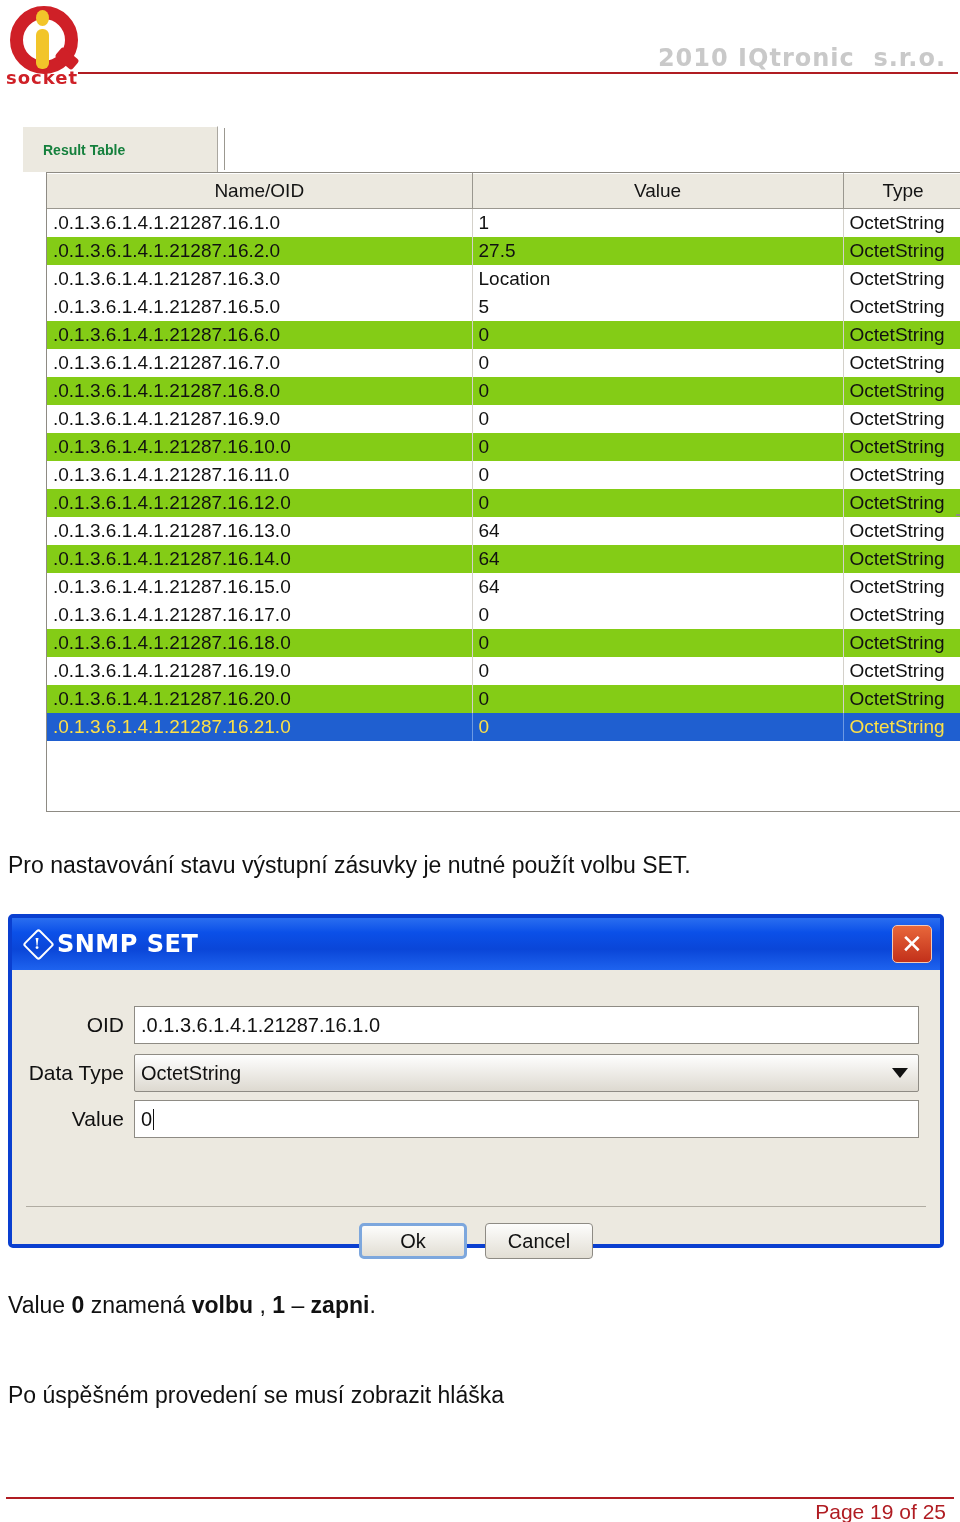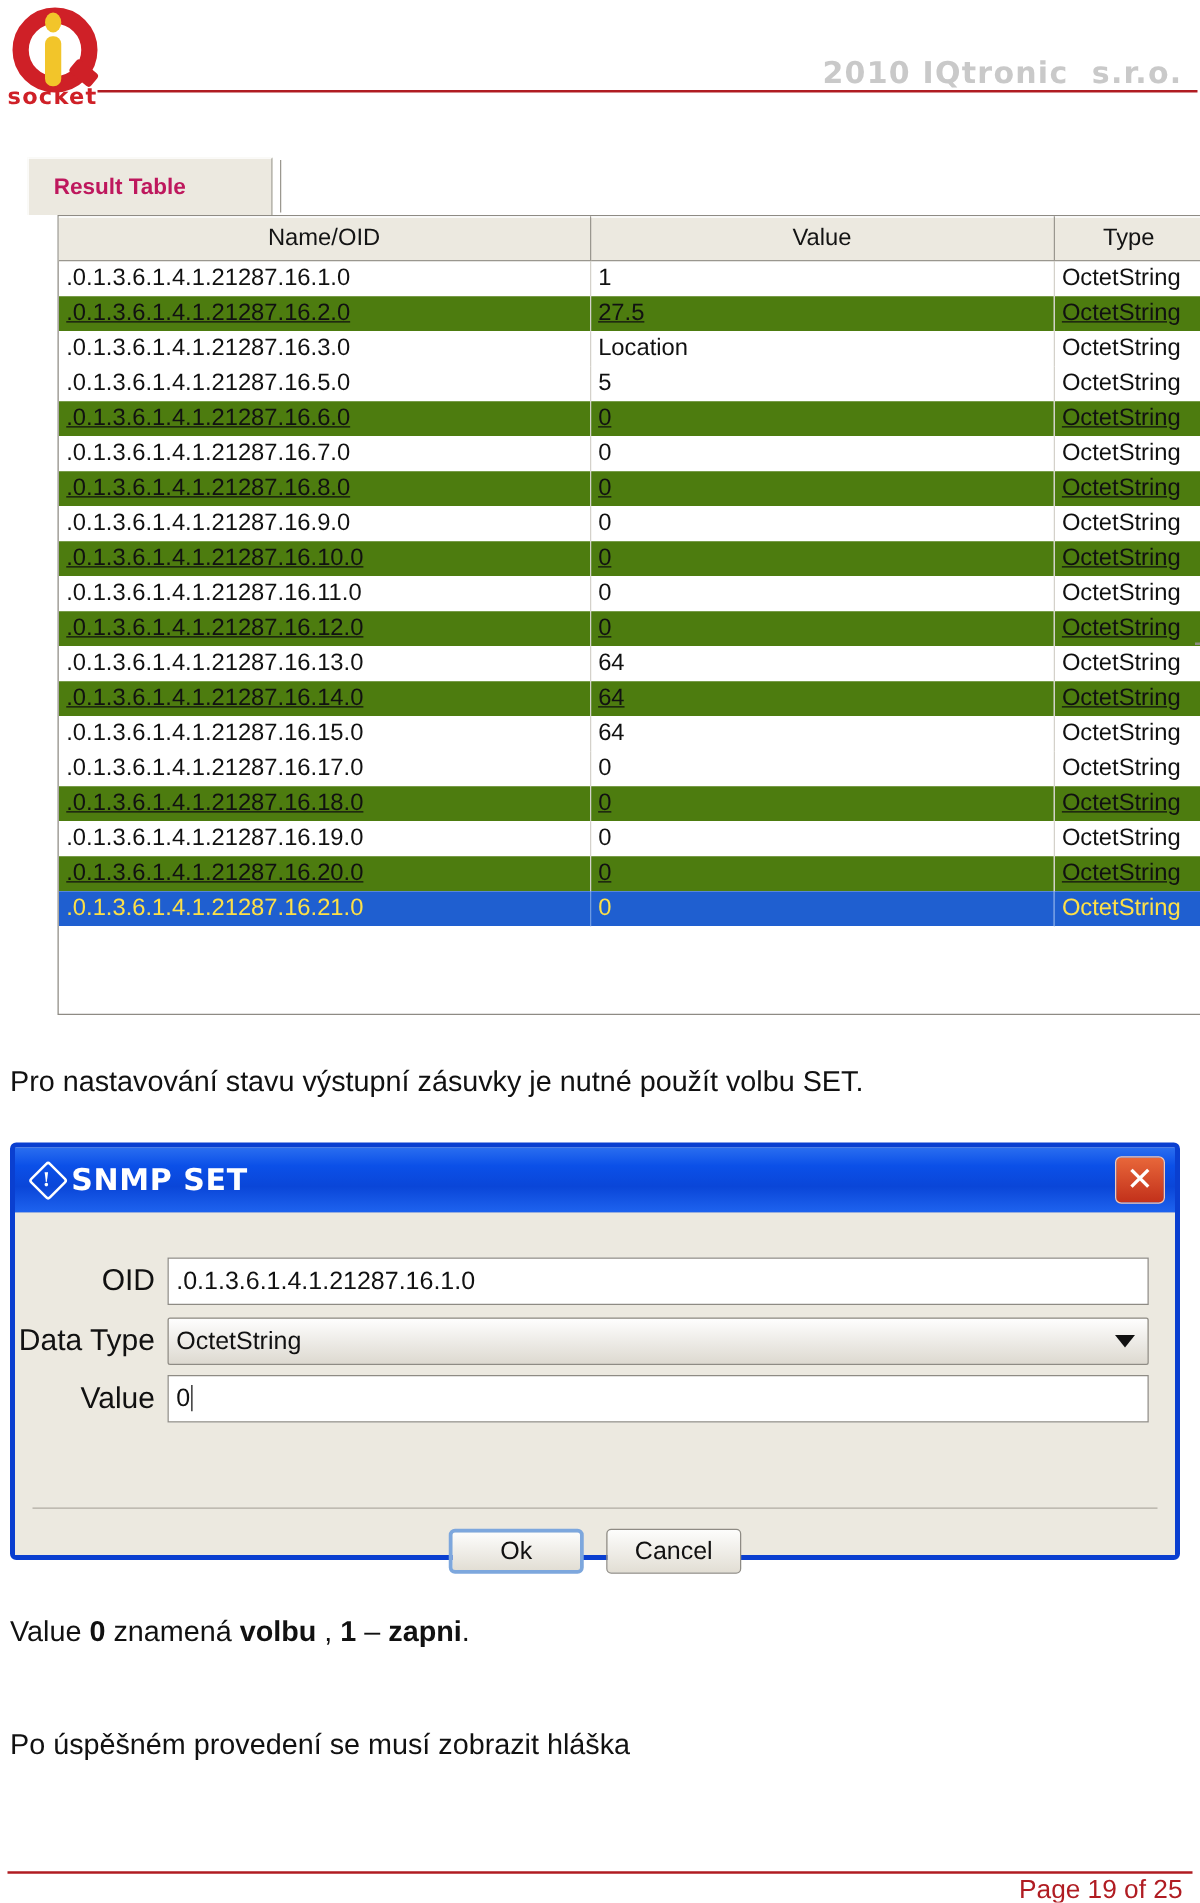--- a/index.html
+++ b/index.html
@@ -52,21 +52,21 @@
 
   
   #panel{position:absolute;left:18px;top:126px;width:930px;height:688px;}
   #tabstrip{position:absolute;left:0;top:0;width:930px;height:46px;
     background:#ffffff;}
   #tab{
     position:absolute;left:4px;top:0px;width:196px;height:46px;
     background:#ece9e0;
     border-top:1px solid #fff;border-left:1px solid #fff;border-right:1px solid #aaa7a0;
     box-sizing:border-box;
-    font-weight:bold;font-size:18px;color:#be185d;
+    font-weight:bold;font-size:14px;color:#15803d;
     display:flex;align-items:center;padding-left:20px;
   }
   #tab-divider{position:absolute;left:206px;top:2px;width:1px;height:42px;background:#9b9890;}
 
   #table-wrap{
     position:absolute;left:0;top:46px;width:918px;height:640px;
     border:1px solid #8e8b84;box-sizing:border-box;background:#fff;margin-left:28px;
   }
   table.grid{border-collapse:collapse;width:100%;table-layout:fixed;}
   table.grid th{
@@ -83,21 +83,21 @@
     font-size:19px;
     height:28px;
     padding:0 0 0 6px;
     color:#111;
     white-space:nowrap;
     overflow:hidden;
   }
   table.grid td.c-oid{border-right:1px solid #d4d1ca;}
   table.grid td.c-val{border-right:1px solid #d4d1ca;}
   table.grid tr.odd td{background:#ffffff;}
-  table.grid tr.even td{background:#4d7c0f;text-decoration:underline;}
+  table.grid tr.even td{background:#84cc16;}
   table.grid tr.sel td{background:#1f5fd0;color:#fde047;}
   table.grid tr.sel td.c-oid{border-right:1px solid #6d9ae4;}
   table.grid tr.sel td.c-val{border-right:1px solid #6d9ae4;}
   .col-oid{width:425px;}
   .col-val{width:371px;}
   .col-type{width:120px;}
   #scroll-tick{
     position:absolute;left:938px;top:388px;width:9px;height:2px;background:#8f8c85;
   }
 
@@ -152,21 +152,21 @@
   }
   #close-btn .x{
     color:#fff;font-size:26px;font-weight:bold;line-height:1;
     font-family:"DejaVu Sans", sans-serif;
   }
   #dialog-body{position:absolute;left:0;top:52px;right:0;bottom:0;background:#ece9e0;}
 
   .field-row{position:absolute;left:0;width:100%;height:38px;}
   .f-label{
     position:absolute;left:0;width:112px;text-align:right;
-    font-size:24px;color:#111;line-height:38px;
+    font-size:21px;color:#111;line-height:38px;
   }
   .f-input{
     position:absolute;left:122px;width:785px;height:38px;box-sizing:border-box;
     background:#ffffff;border:1px solid #8e8b84;
     font-size:20px;color:#111;line-height:36px;padding-left:6px;
     white-space:nowrap;overflow:hidden;
   }
   .f-select{
     position:absolute;left:122px;width:785px;height:38px;box-sizing:border-box;
     background:linear-gradient(to bottom,#fefefe,#ddd9d0);

